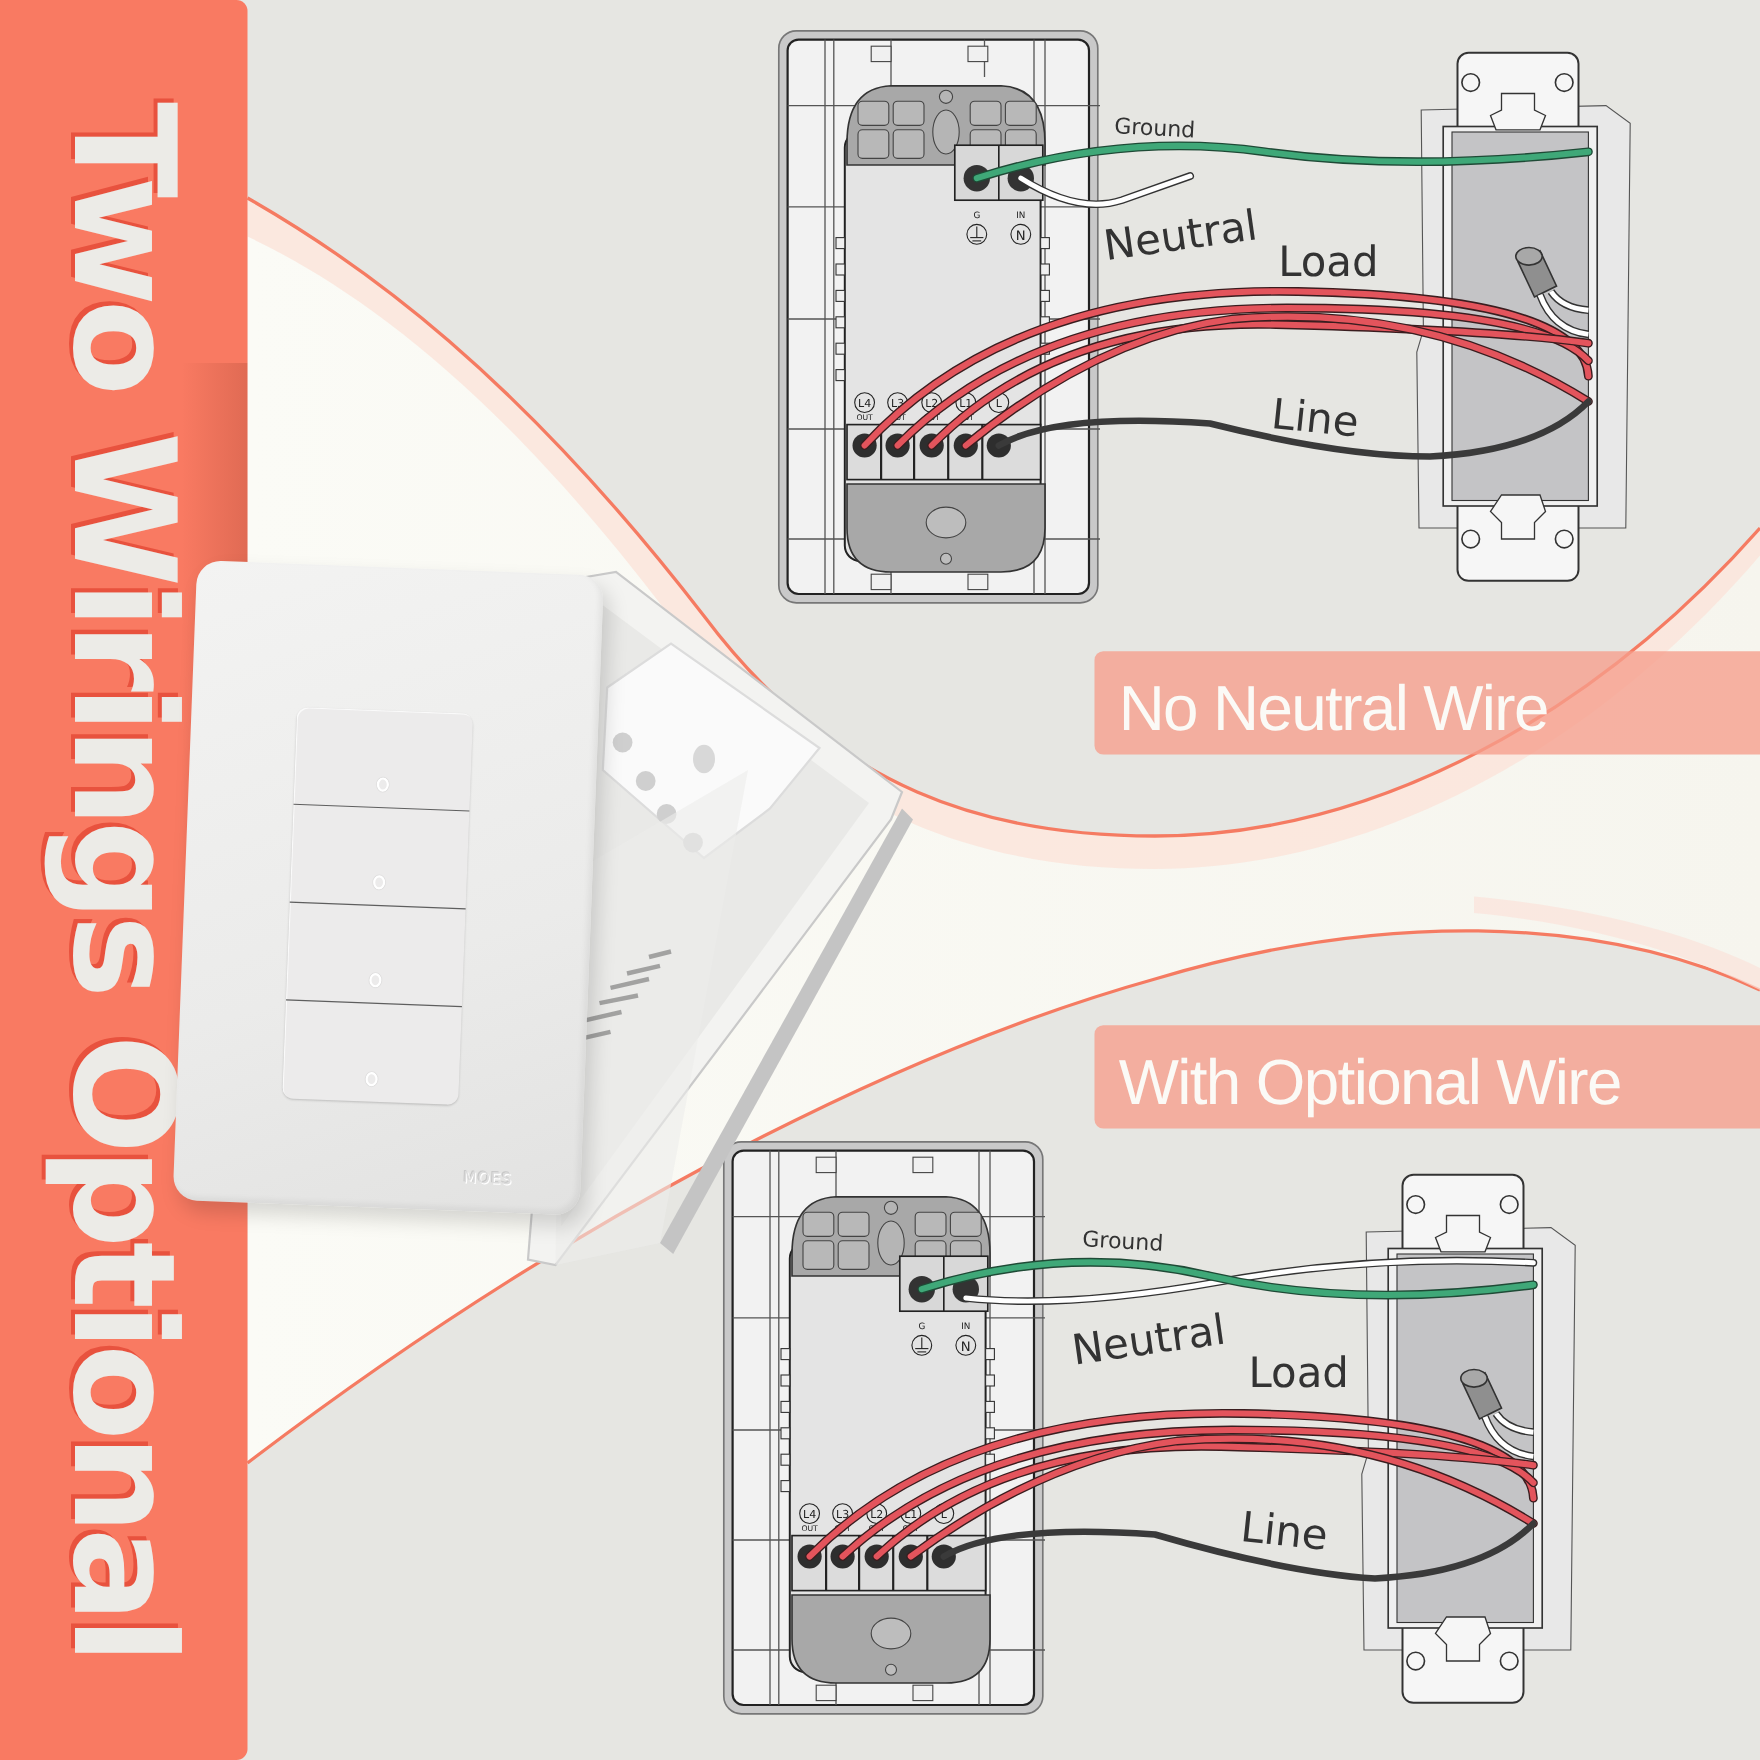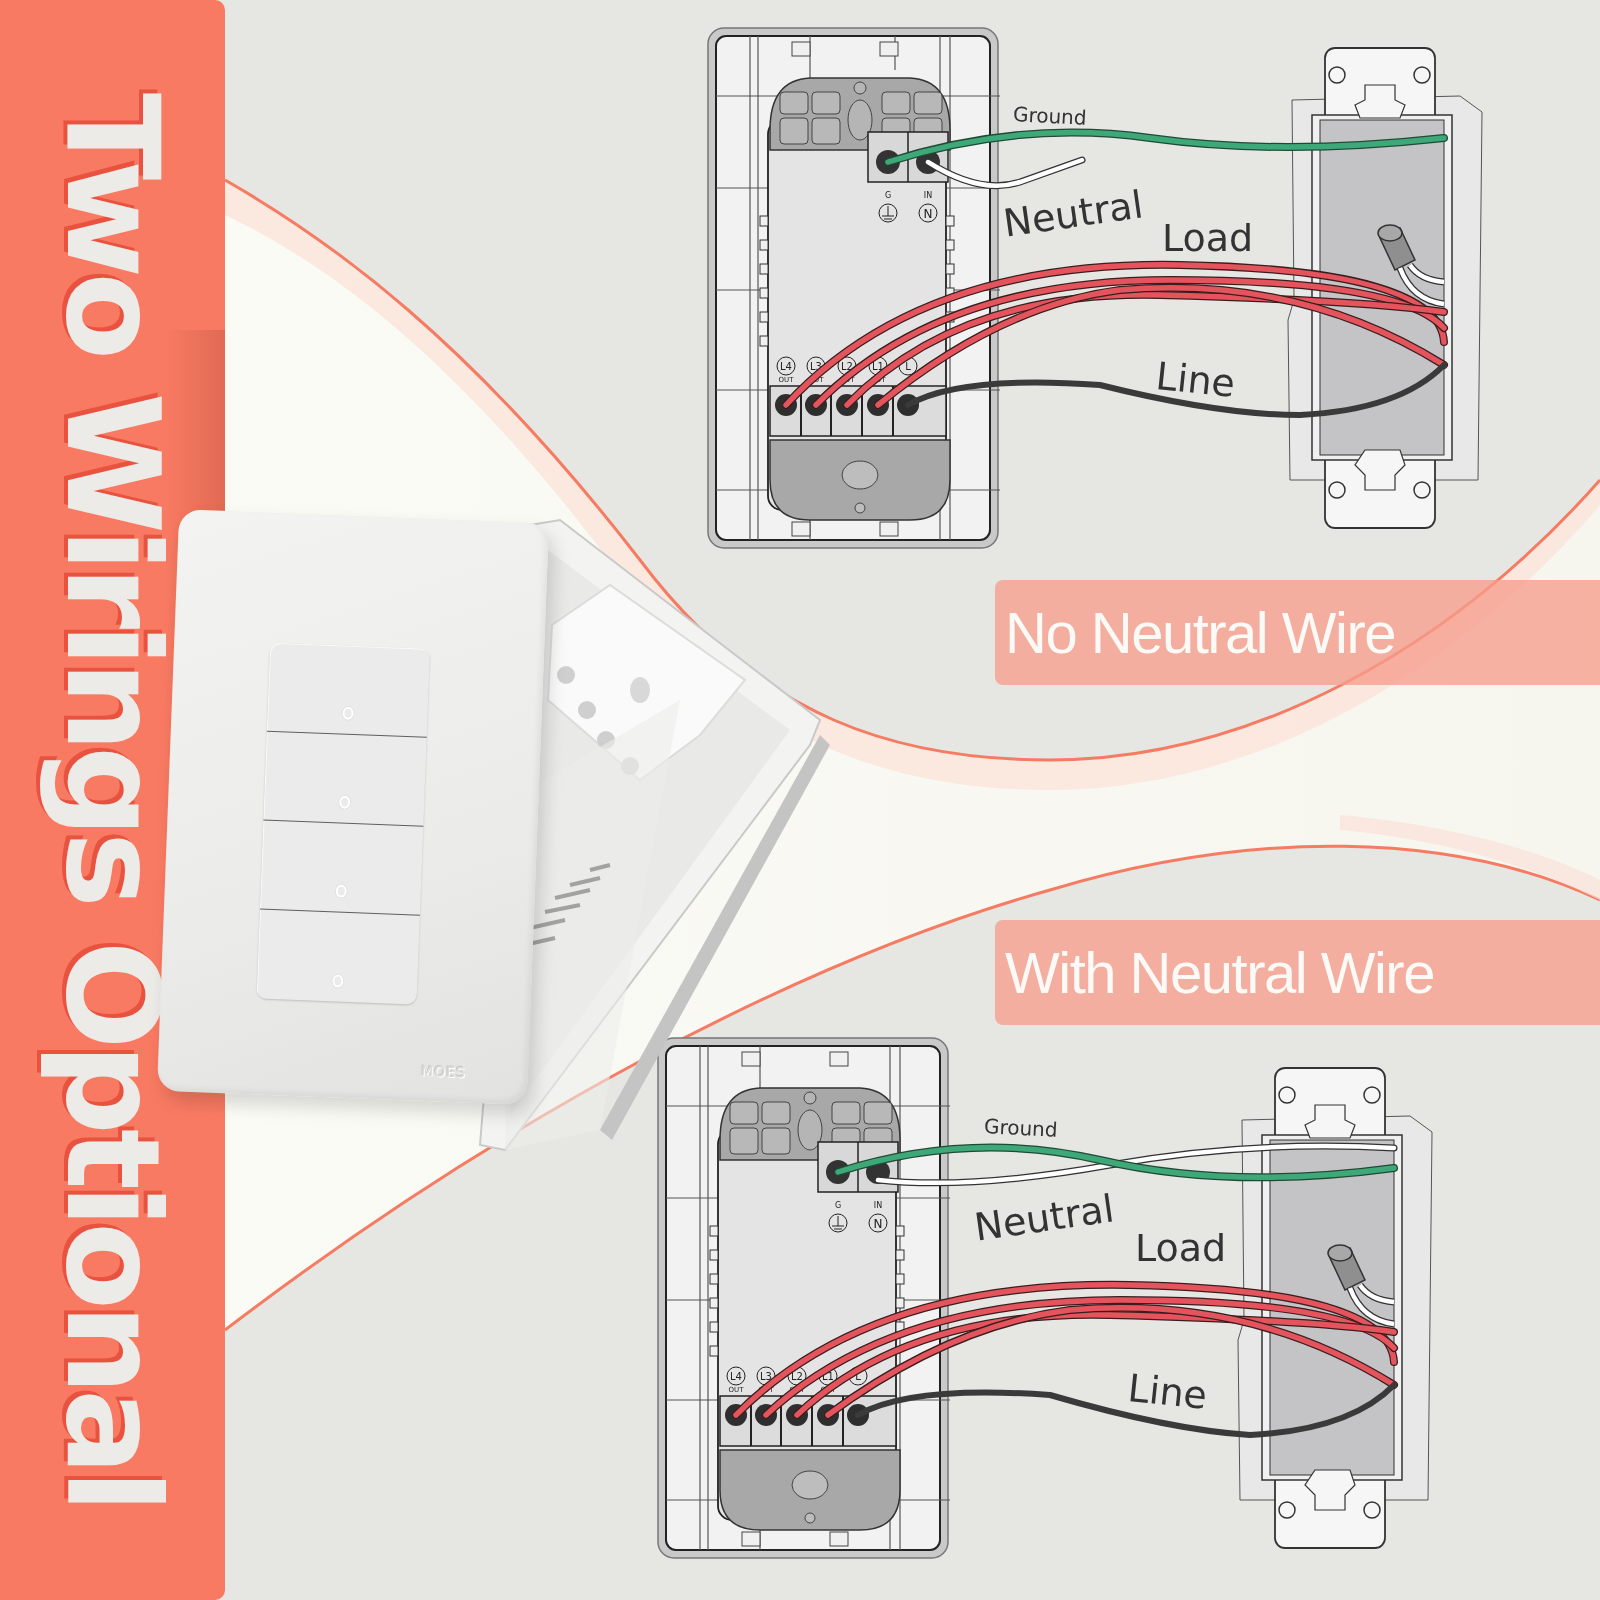--- a/index.html
+++ b/index.html
@@ -31,29 +31,30 @@
     font-weight: bold;
     font-size: 128px;
     letter-spacing: -6px;
     color: #ecebe7;
     text-shadow: -4px 4px 0 #e8523e;
   }
 
   
   .section-label {
     position: absolute;
-    height: 105px;
+    height: 94px;
     background: rgba(246, 158, 140, 0.78);
     border-radius: 8px 0 0 8px;
     color: #fbfaf6;
     font-family: "Liberation Sans", sans-serif;
     font-size: 58px;
     letter-spacing: -1.5px;
     line-height: 105px;
-    padding-left: 10px;
+    padding-left: 22px;
+    margin-top: 12px;
   }
   .label-no-neutral { left: 995px; top: 580px; width: 605px; }
   .label-with-neutral { left: 995px; top: 920px; width: 605px; }
 
   
   .diagram { position: absolute; }
   .diagram svg { display: block; }
   .wire-label {
     position: absolute;
     font-family: "DejaVu Sans", sans-serif;
@@ -120,21 +121,21 @@
 
   <path d="M225,1330 C500,1120 800,960 1050,890 C1250,830 1450,830 1600,900" fill="none" stroke="#f57b62" stroke-width="3"></path>
   <path d="M1340,830 C1450,840 1540,870 1600,900 L1600,880 C1540,850 1450,825 1340,815 Z" fill="#fbe3da" opacity="0.7"></path>
 </svg>
 
 <div class="side-banner">
   <div class="side-title">Two Wirings Optional</div>
 </div>
 
 <div class="section-label label-no-neutral">No Neutral Wire</div>
-<div class="section-label label-with-neutral">With Neutral Wire</div>
+<div class="section-label label-with-neutral">With Optional Wire</div>
 
 <div class="diagram" style="left:700px; top:20px; width:820px; height:540px;">
   <svg width="820" height="540" viewBox="0 0 820 540">
 
     <g>
       <rect x="8" y="8" width="290" height="520" rx="16" fill="#c9c9c9" stroke="#777" stroke-width="1.5"></rect>
       <rect x="16" y="16" width="274" height="504" rx="10" fill="#f2f2f2" stroke="#222" stroke-width="2"></rect>
 
       <g stroke="#555" stroke-width="1.2">
         <line x1="50" y1="16" x2="50" y2="520"></line>

